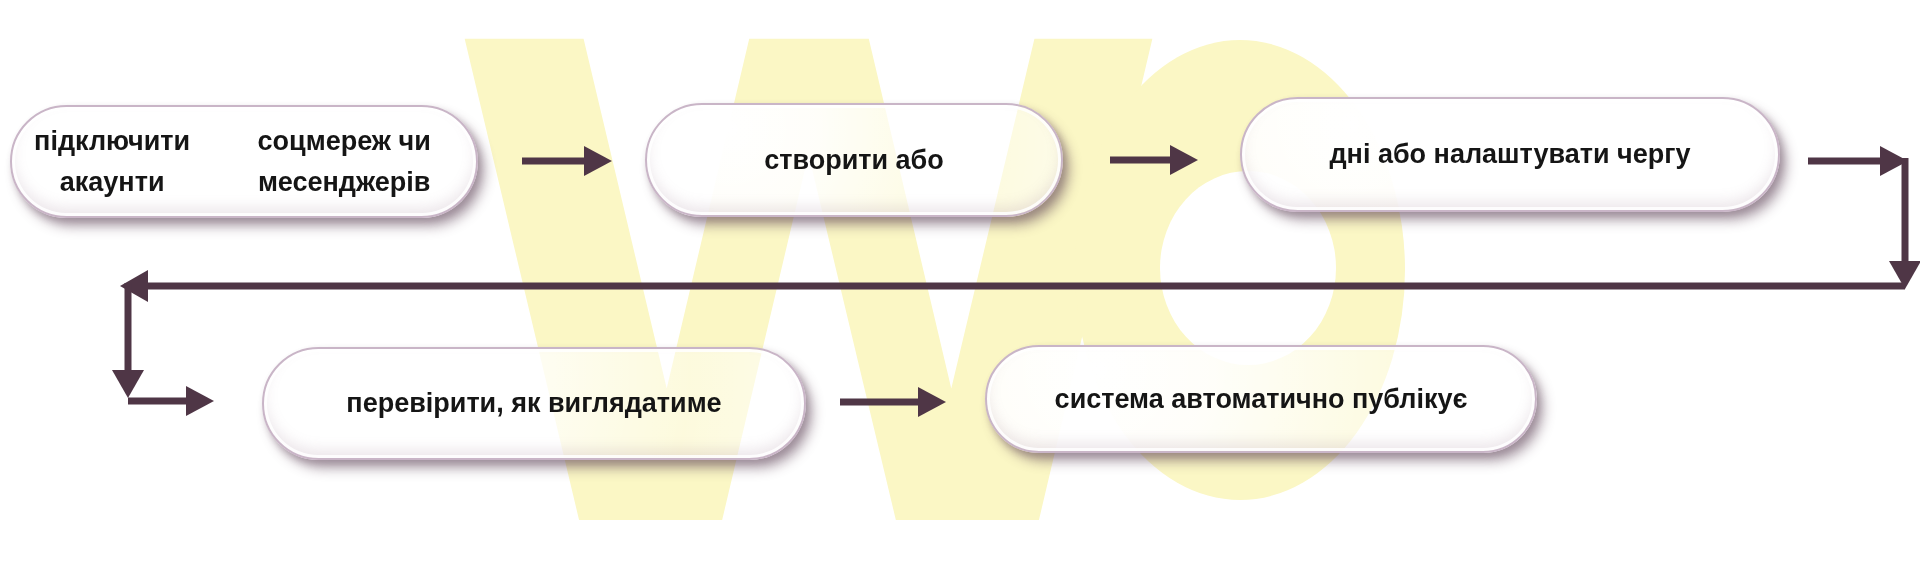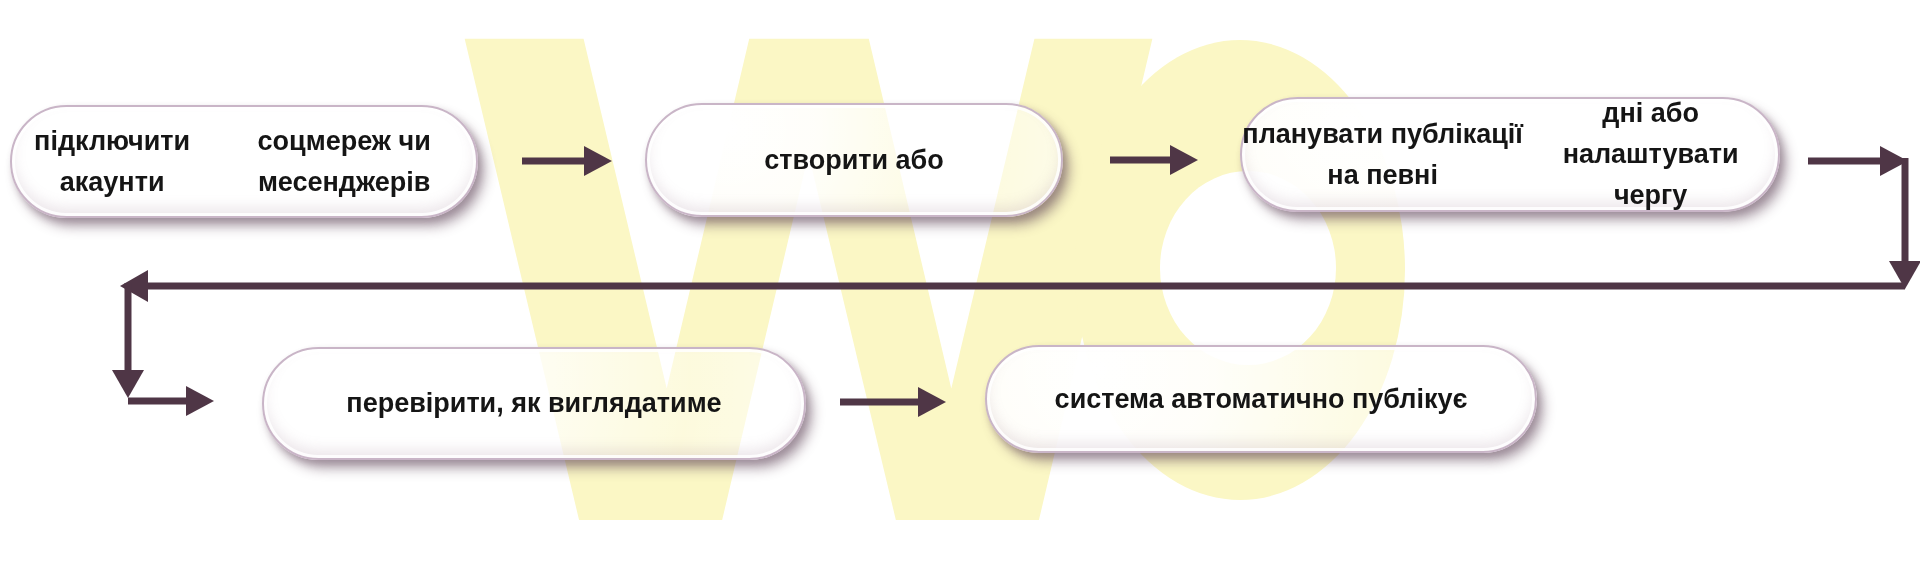--- a/index.html
+++ b/index.html
@@ -106,21 +106,20 @@
 <div class="flow-box" id="box-1">
   <span>підключити акаунти</span>
   <span>соцмереж чи месенджерів</span>
 </div>
 
 <div class="flow-box" id="box-2">
   <span>створити або</span>
 </div>
 
 <div class="flow-box" id="box-3">
-  <span>планувати публікації на певні</span>
   <span>дні або налаштувати чергу</span>
 </div>
 
 <div class="flow-box" id="box-4">
   <span>перевірити, як виглядатиме</span>
 </div>
 
 <div class="flow-box" id="box-5">
   <span>система автоматично публікує</span>
 </div>

